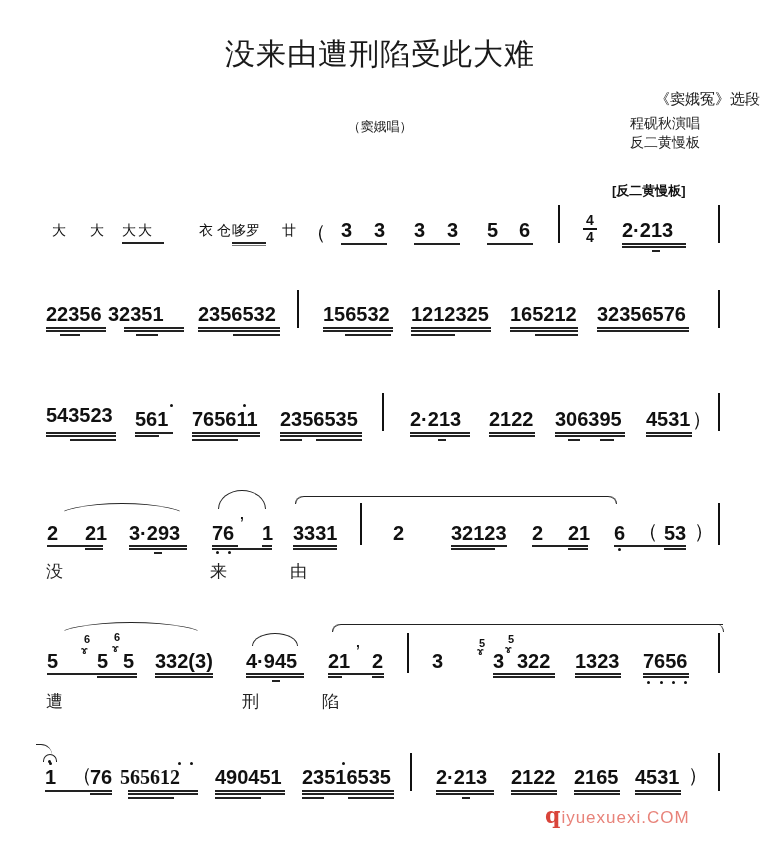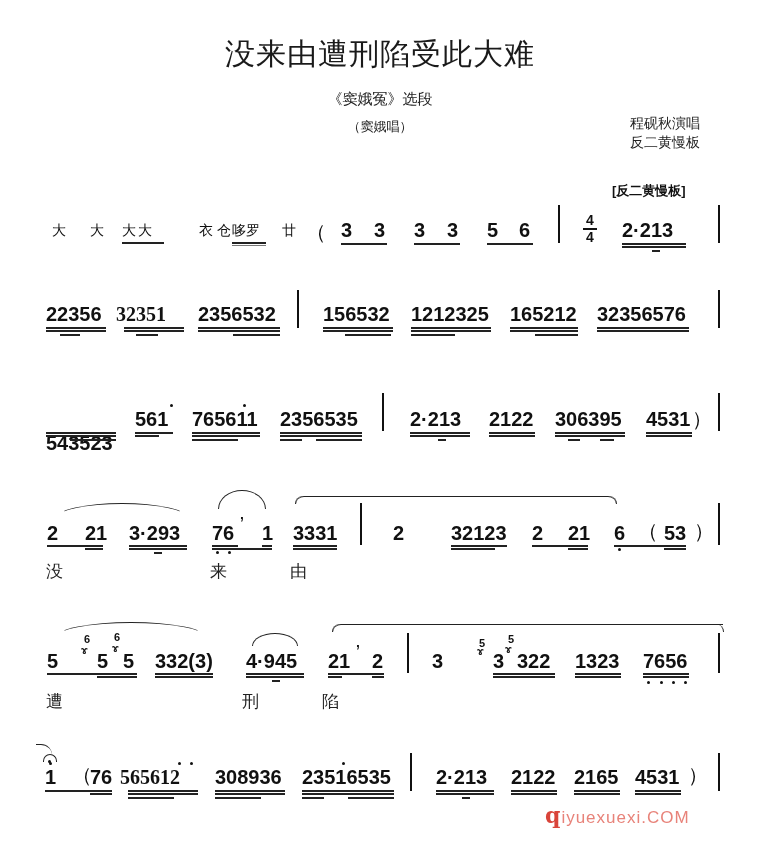--- a/index.html
+++ b/index.html
@@ -23,21 +23,21 @@
   .grace { font-size: 11px; font-weight: bold; }
   .dot { position: absolute; width: 3px; height: 3px; border-radius: 50%; background: #111; }
   .frac { font-size: 14px; font-weight: bold; text-align: center; line-height: 13px; }
   .watermark { font-family: "Liberation Sans", sans-serif; font-size: 17px; color: #e8837a; letter-spacing: 1px; }
   .watermark .q { font-family: "DejaVu Serif", serif; font-weight: bold; font-size: 22px; color: #d9443a; }
 </style>
 </head>
 <body>
 
 <div class="abs title">没来由遭刑陷受此大难</div>
-<div class="abs sub" style="top:90px;">《窦娥冤》选段</div>
+<div class="abs sub" style="top:90px;text-align:right;">《窦娥冤》选段</div>
 <div class="abs sub" style="top:118px;font-size:13px;">（窦娥唱）</div>
 <div class="abs credit" style="left:630px;top:114px;">程砚秋演唱</div>
 <div class="abs credit" style="left:630px;top:133px;">反二黄慢板</div>
 <div class="abs tempo" style="left:612px;top:182px;">[反二黄慢板]</div>
 
 <div>
   <span class="abs perc" style="left:52px;top:222px;">大</span>
   <span class="abs perc" style="left:90px;top:222px;">大</span>
   <span class="abs perc" style="left:122px;top:222px;letter-spacing:2px;">大大</span>
   <div class="ul" style="left:122px;top:242px;width:42px;height:1.5px;"></div>
@@ -70,21 +70,21 @@
   <div class="ul" style="left:652px;top:250px;width:8px;height:1.5px;"></div>
   <div class="bar" style="left:718px;top:205px;height:38px;"></div>
 </div>
 
 <div>
   <span class="abs note" style="left:46px;top:303px;">22356</span>
   <div class="ul" style="left:46px;top:327px;width:60px;"></div>
   <div class="ul" style="left:46px;top:330px;width:60px;"></div>
   <div class="ul" style="left:60px;top:334px;width:20px;height:1.5px;"></div>
 
-  <span class="abs note" style="left:116px;top:303px;font-family:Liberation Serif, serif;">32351</span>
+  <span class="abs note" style="left:108px;top:303px;">32351</span>
   <div class="ul" style="left:124px;top:327px;width:60px;"></div>
   <div class="ul" style="left:124px;top:330px;width:60px;"></div>
   <div class="ul" style="left:136px;top:334px;width:22px;height:1.5px;"></div>
 
   <span class="abs note" style="left:198px;top:303px;">2356532</span>
   <div class="ul" style="left:198px;top:327px;width:82px;"></div>
   <div class="ul" style="left:198px;top:330px;width:82px;"></div>
   <div class="ul" style="left:233px;top:334px;width:47px;height:1.5px;"></div>
   <div class="bar" style="left:297px;top:290px;height:38px;"></div>
 
@@ -103,21 +103,21 @@
   <div class="ul" style="left:510px;top:330px;width:68px;"></div>
   <div class="ul" style="left:535px;top:334px;width:43px;height:1.5px;"></div>
 
   <span class="abs note" style="left:597px;top:303px;">32356576</span>
   <div class="ul" style="left:597px;top:327px;width:92px;"></div>
   <div class="ul" style="left:597px;top:330px;width:92px;"></div>
   <div class="bar" style="left:718px;top:290px;height:38px;"></div>
 </div>
 
 <div>
-  <span class="abs note" style="left:46px;top:432px;">543523</span>
+  <span class="abs note" style="left:46px;top:404px;">543523</span>
   <div class="ul" style="left:46px;top:432px;width:70px;"></div>
   <div class="ul" style="left:46px;top:435px;width:70px;"></div>
   <div class="ul" style="left:70px;top:439px;width:46px;height:1.5px;"></div>
 
   <span class="abs note" style="left:135px;top:408px;">561</span>
   <div class="dot" style="left:170px;top:404px;"></div>
   <div class="ul" style="left:135px;top:432px;width:38px;"></div>
   <div class="ul" style="left:135px;top:435px;width:24px;"></div>
 
   <span class="abs note" style="left:192px;top:408px;">765611</span>
@@ -279,21 +279,21 @@
   <div class="ul" style="left:45px;top:790px;width:67px;height:1.5px;"></div>
   <div class="ul" style="left:90px;top:793px;width:22px;height:1.5px;"></div>
 
   <span class="abs note" style="left:120px;top:766px;font-family:Liberation Serif, serif;">565612</span>
   <div class="dot" style="left:178px;top:762px;"></div>
   <div class="dot" style="left:190px;top:762px;"></div>
   <div class="ul" style="left:128px;top:790px;width:70px;"></div>
   <div class="ul" style="left:128px;top:793px;width:70px;"></div>
   <div class="ul" style="left:128px;top:797px;width:46px;height:1.5px;"></div>
 
-  <span class="abs note" style="left:215px;top:766px;">308936</span>
+  <span class="abs note" style="left:215px;top:766px;">490451</span>
   <div class="ul" style="left:215px;top:790px;width:70px;"></div>
   <div class="ul" style="left:215px;top:793px;width:70px;"></div>
   <div class="ul" style="left:215px;top:797px;width:46px;height:1.5px;"></div>
 
   <span class="abs note" style="left:302px;top:766px;">23516535</span>
   <div class="dot" style="left:342px;top:762px;"></div>
   <div class="ul" style="left:302px;top:790px;width:92px;"></div>
   <div class="ul" style="left:302px;top:793px;width:92px;"></div>
   <div class="ul" style="left:302px;top:797px;width:22px;height:1.5px;"></div>
   <div class="ul" style="left:348px;top:797px;width:46px;height:1.5px;"></div>

